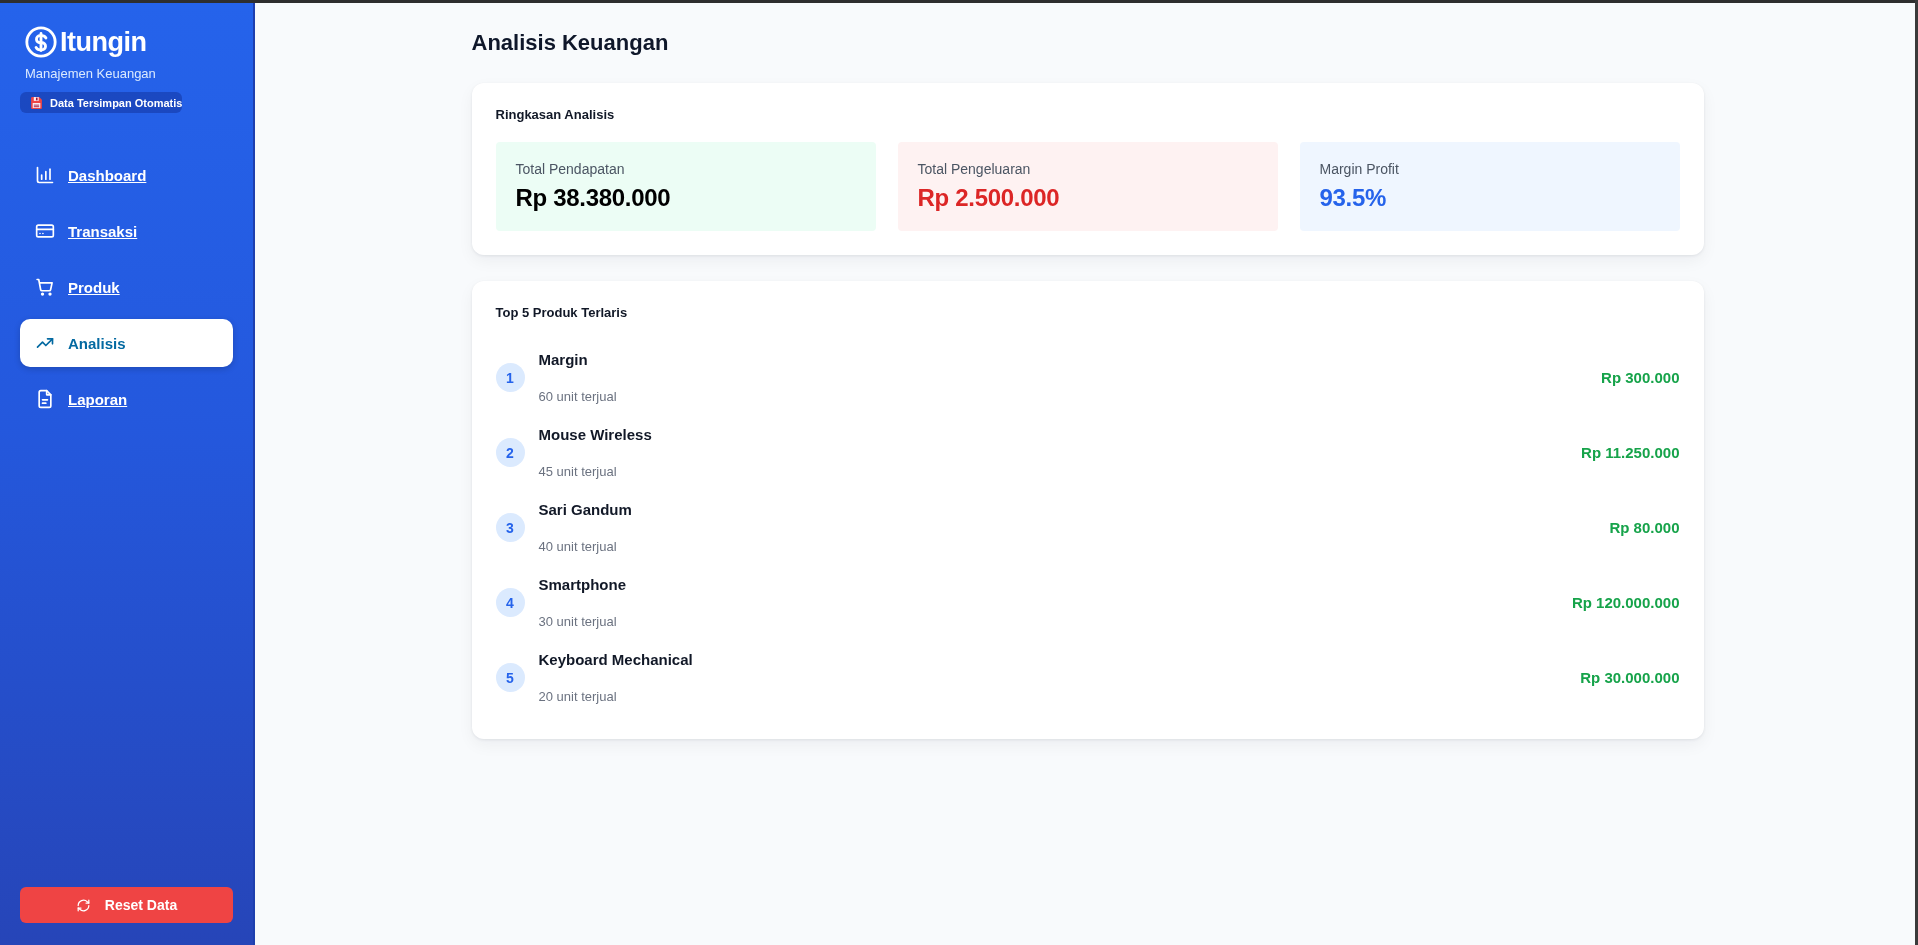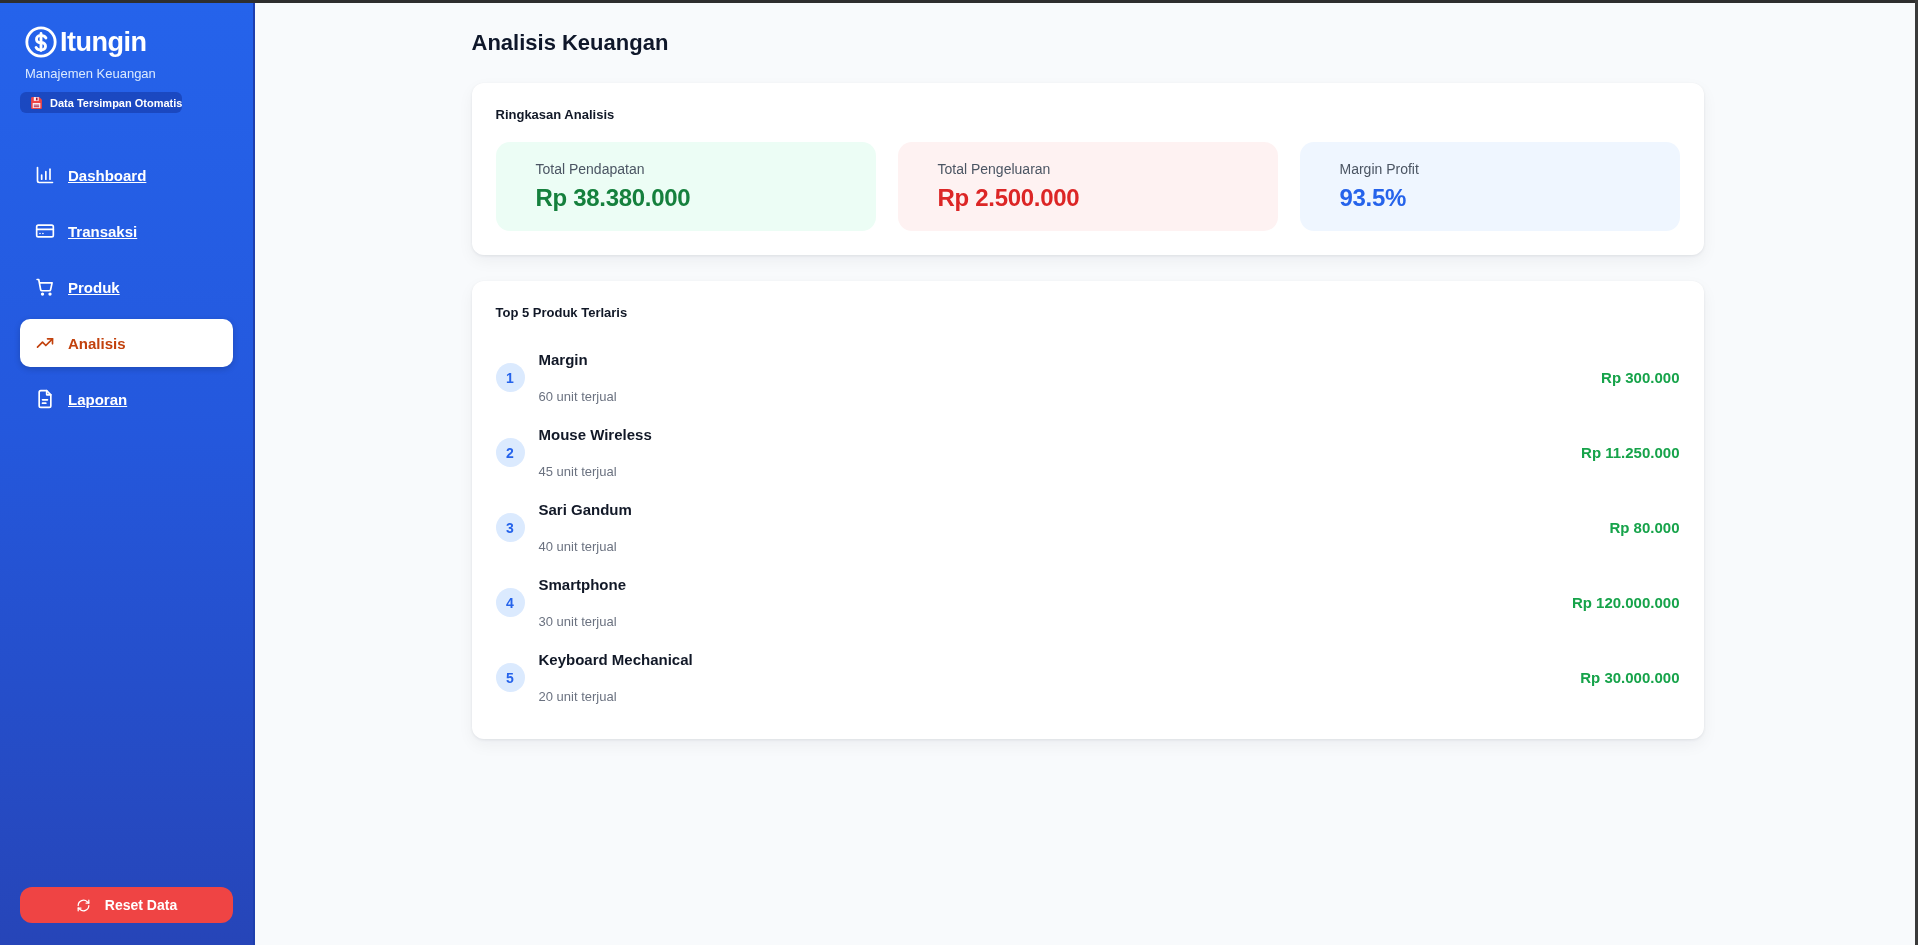--- a/index.html
+++ b/index.html
@@ -41,50 +41,50 @@
   .nav { margin-top: 38px; text-decoration: underline; }
   .nav-item {
     display: flex; align-items: center; gap: 13px;
     height: 48px; padding: 0 15px; margin-bottom: 8px;
     border-radius: 10px;
     font-size: 15px; font-weight: 600;
     color: #ffffff; cursor: pointer;
   }
   .nav-item svg { width: 20px; height: 20px; }
   .nav-item.active {
-    background: #ffffff; color: #c2410c;
+    background: #ffffff; color: #0369a1;
     box-shadow: 0 2px 6px rgba(0,0,0,0.18);
   }
   .reset-btn {
     position: absolute; left: 20px; right: 20px; bottom: 22px;
-    height: 36px; border: none; border-radius: 12px;
+    height: 36px; border: none; border-radius: 6px;
     background: #ef4444; color: #ffffff;
     font-family: inherit; font-size: 14px; font-weight: 600;
     display: flex; align-items: center; justify-content: center; gap: 14px;
     cursor: pointer;
   }
   .reset-btn svg { width: 15px; height: 15px; }
 
   
   .main { position: absolute; left: 257px; top: 3px; right: 0; bottom: 0; overflow: auto; }
   .container { max-width: 1280px; margin: 0 auto; padding: 27px 24px; }
   .page-title { font-size: 22px; font-weight: 700; color: #0f172a; margin-bottom: 27px; }
   .card {
     background: #ffffff; border-radius: 12px;
     box-shadow: 0 1px 3px rgba(15,23,42,0.08), 0 6px 16px rgba(15,23,42,0.05);
     padding: 24px; margin-bottom: 26px;
   }
   .card-title { font-size: 13px; font-weight: 700; color: #111827; margin-bottom: 20px; }
 
   .stats-grid { display: grid; grid-template-columns: repeat(3, 1fr); gap: 22px; }
-  .stat-box { border-radius: 14px; padding: 19px 40px; }
+  .stat-box { border-radius: 4px; padding: 19px 20px; }
   .stat-label { font-size: 14px; color: #4b5563; margin-bottom: 7px; }
   .stat-value { font-size: 24px; font-weight: 700; letter-spacing: -0.3px; }
   .stat-box.income  { background: #ecfdf5; }
-  .stat-box.income  .stat-value { color: #15803d; }
+  .stat-box.income  .stat-value { color: #000000; }
   .stat-box.expense { background: #fef2f2; }
   .stat-box.expense .stat-value { color: #dc2626; }
   .stat-box.margin  { background: #eff6ff; }
   .stat-box.margin  .stat-value { color: #2563eb; }
 
   .product-row { display: flex; align-items: center; padding: 11px 0; }
   .rank-badge {
     width: 29px; height: 29px; border-radius: 50%;
     background: #dbeafe; color: #2563eb;
     font-size: 14px; font-weight: 700;

